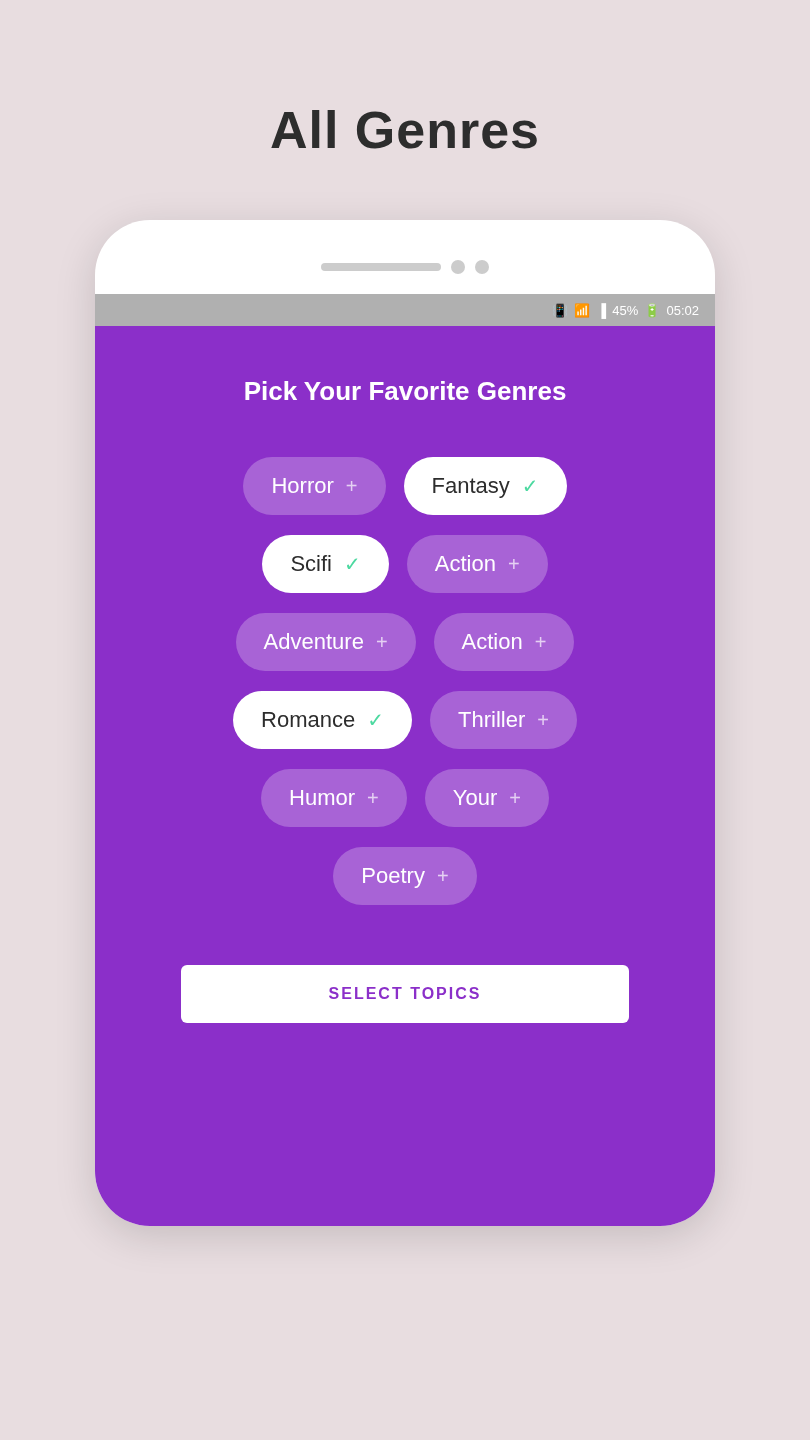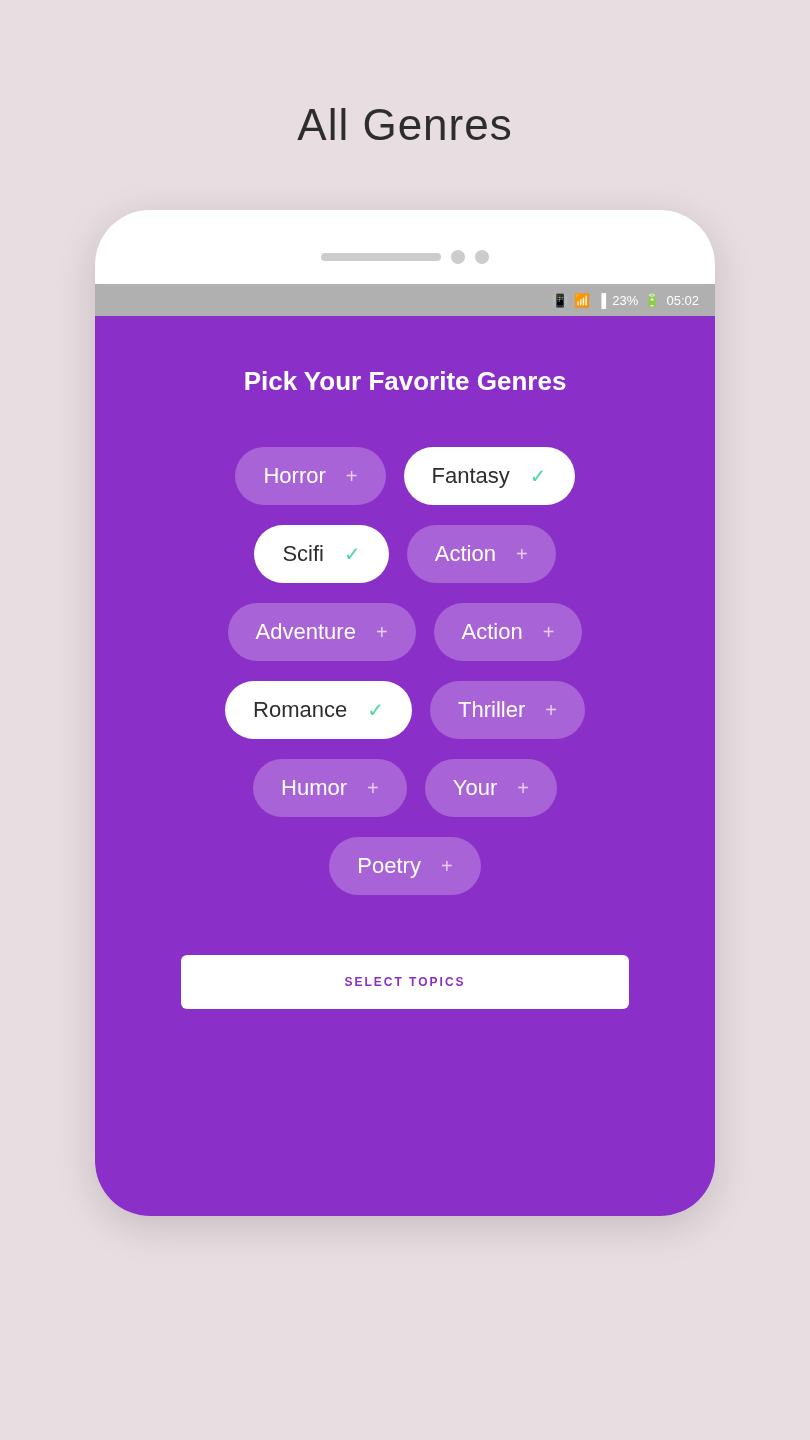--- a/index.html
+++ b/index.html
@@ -9,22 +9,22 @@
       height: 1440px;
       background-color: #e8dde0;
       display: flex;
       flex-direction: column;
       align-items: center;
       font-family: 'Segoe UI', sans-serif;
       overflow: hidden;
     }
 
     .page-title {
-      font-size: 44px;
-      font-weight: 400;
+      font-size: 52px;
+      font-weight: 700;
       color: #2d2d2d;
       margin-top: 100px;
       margin-bottom: 60px;
       letter-spacing: 1px;
     }
 
     .phone-wrapper {
       width: 620px;
       background: white;
       border-radius: 55px;
@@ -109,21 +109,21 @@
 
     .genre-row {
       display: flex;
       gap: 18px;
       justify-content: center;
     }
 
     .genre-chip {
       display: flex;
       align-items: center;
-      gap: 20px;
+      gap: 12px;
       padding: 16px 28px;
       border-radius: 50px;
       font-size: 22px;
       font-weight: 500;
       cursor: pointer;
     }
 
     .genre-chip.unselected {
       background: rgba(255,255,255,0.25);
       color: white;
@@ -156,21 +156,21 @@
       display: flex;
       justify-content: center;
     }
 
     .select-topics-btn {
       background: white;
       color: #8b2fc9;
       border: none;
       border-radius: 6px;
       padding: 20px 60px;
-      font-size: 12px;
+      font-size: 16px;
       font-weight: 700;
       letter-spacing: 2px;
       cursor: pointer;
       width: 80%;
     }
   </style>
 </head>
 <body>
 
 <h1 class="page-title">All Genres</h1>
@@ -183,21 +183,21 @@
   </div>
 
   <div class="status-bar">
     <div class="status-icons">
 
       <span>📳</span>
 
       <span>📶</span>
 
       <span>▐</span>
-      <span>23%</span>
+      <span>45%</span>
       <span>🔋</span>
       <span>05:02</span>
     </div>
   </div>
 
   <div class="app-content">
     <h2 class="pick-title">Pick Your Favorite Genres</h2>
 
     <div class="genres-grid">
 

